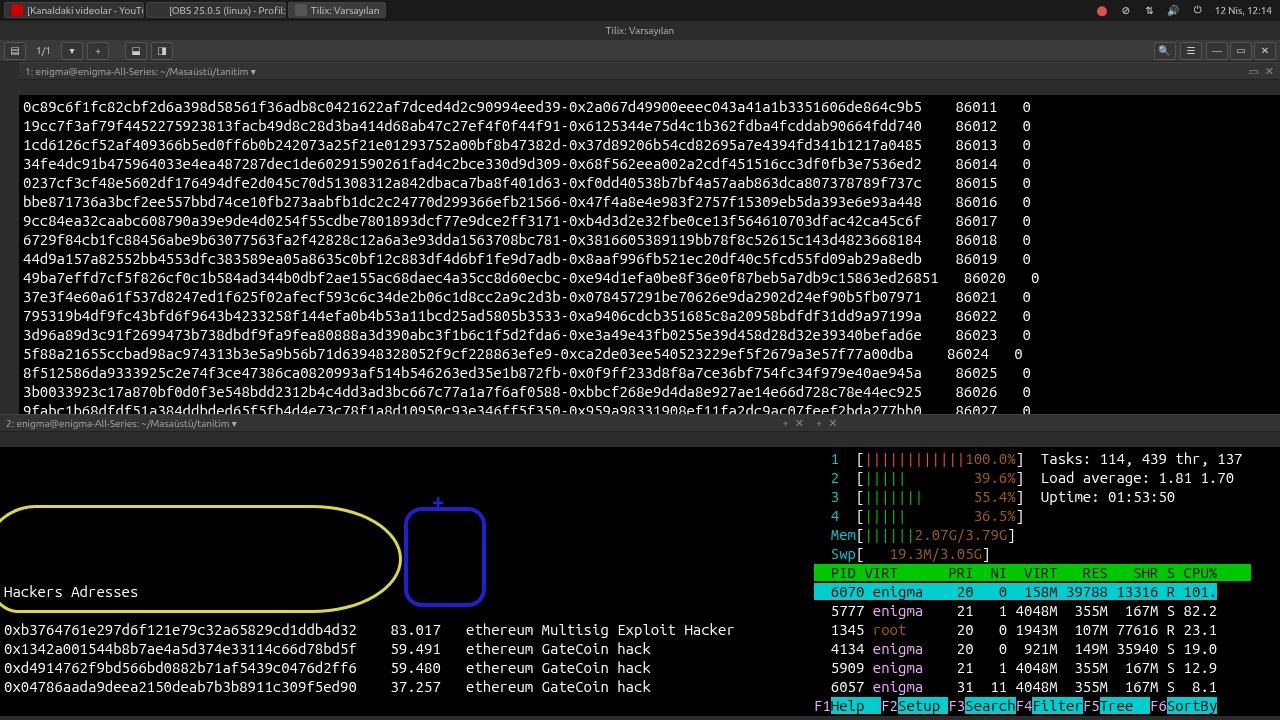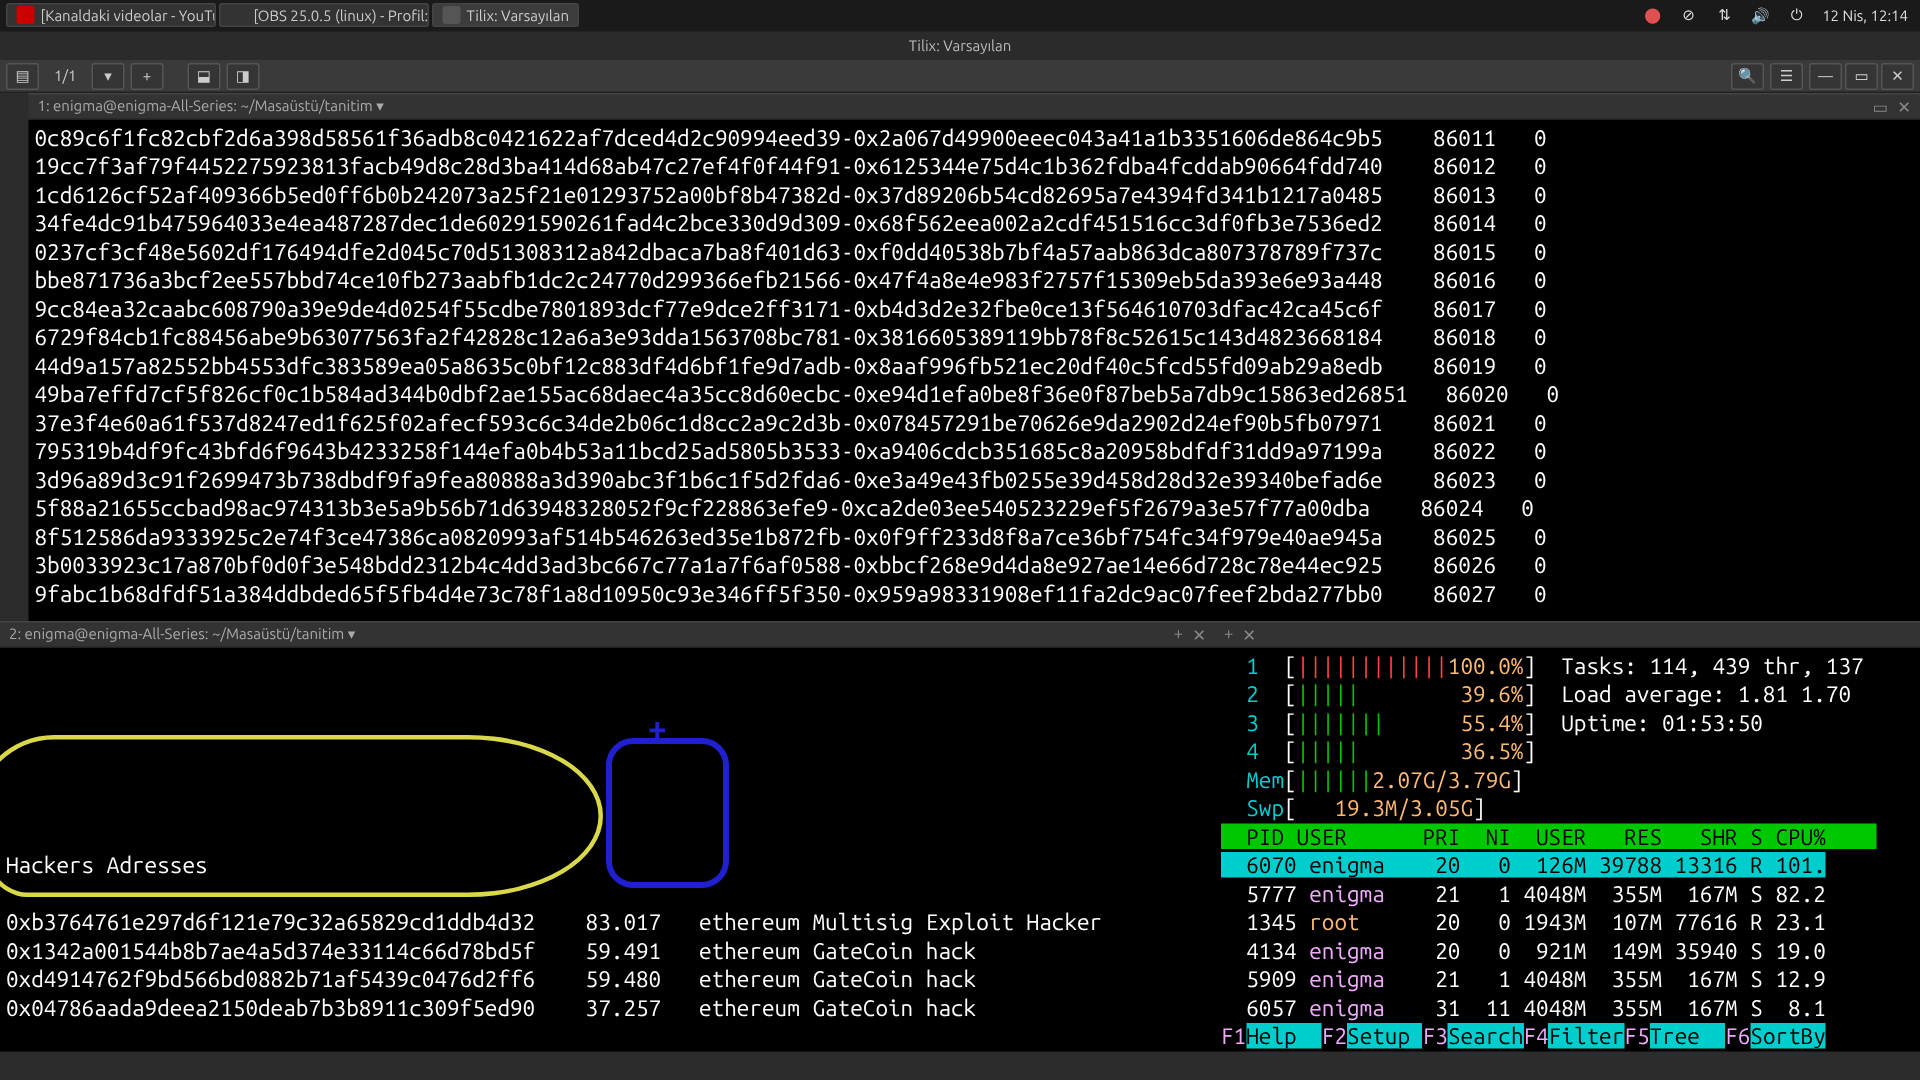--- a/index.html
+++ b/index.html
@@ -1,17 +1,17 @@
 <!DOCTYPE html>
 <html><head>
 <meta charset="utf-8">
 <style>
 * { margin: 0; padding: 0; box-sizing: border-box; }
 body { font-family: "Ubuntu", "DejaVu Sans", sans-serif; font-size: 11px; background: #2c2c2c; width: 1280px; height: 720px; overflow: hidden; color: #ddd; }
-.mono { font-family: "Ubuntu Mono", "DejaVu Sans Mono", monospace; }
+.mono { font-family: "Ubuntu Mono", "DejaVu Sans Mono", monospace; margin-top: 15px; }
 
 
 .top-panel { height: 20px; background: #1a1a1a; display: flex; align-items: center; padding: 0 4px; gap: 2px; }
 .taskbar { display: flex; gap: 2px; flex: 1; }
 .task-btn { background: #333; border: 1px solid #444; border-radius: 2px; padding: 1px 6px; height: 16px; font-size: 10px; display: flex; align-items: center; gap: 4px; color: #ccc; max-width: 140px; overflow: hidden; white-space: nowrap; }
 .task-btn.active { background: #3c3c3c; }
 .task-icon { width: 12px; height: 12px; border-radius: 2px; flex-shrink: 0; }
 .tray { display: flex; align-items: center; gap: 10px; font-size: 10px; padding-right: 4px; }
 .tray-icon { width: 14px; height: 14px; display: flex; align-items: center; justify-content: center; }
 
@@ -41,21 +41,21 @@
 .pane-bl { width: 810px; }
 .pane-br { width: 470px; }
 .pane-bl .terminal, .pane-br .terminal { height: 269px; position: relative; }
 .terminal-br { font-size: 15px; line-height: 19px; }
 
 
 .c-cyan { color: #00cdcd; }
 .c-green { color: #00c800; }
 .c-red { color: #ff4444; }
 .c-white { color: #f0abfc; }
-.c-grey { color: #fdba74; }
+.c-grey { color: #a16207; }
 .bg-green { background: #00c800; color: #000; }
 .bg-cyan { background: #00cdcd; color: #000; }
 
 
 .anno { position: absolute; pointer-events: none; }
 .anno-yellow { border: 3px solid #d8d84a; border-radius: 60px 100px 100px 40px / 60px 60px 60px 60px; }
 .anno-blue { border: 4px solid #2020d0; border-radius: 18px; }
 .anno-cross { color: #2020d0; font-size: 22px; font-weight: bold; }
 </style>
 </head>
@@ -169,22 +169,22 @@
         <span>+</span>
         <span>✕</span>
       </div>
     </div>
     <div class="terminal terminal-br mono" id="term-br"><span class="c-cyan">  1  </span>[<span class="c-red">||||||||||||</span><span class="c-grey">100.0%</span>]  Tasks: 114, 439 thr, 137
 <span class="c-cyan">  2  </span>[<span class="c-green">|||||       </span><span class="c-grey"> 39.6%</span>]  Load average: 1.81 1.70
 <span class="c-cyan">  3  </span>[<span class="c-green">|||||||     </span><span class="c-grey"> 55.4%</span>]  Uptime: 01:53:50
 <span class="c-cyan">  4  </span>[<span class="c-green">|||||       </span><span class="c-grey"> 36.5%</span>]
 <span class="c-cyan">  Mem</span>[<span class="c-green">||||||</span><span class="c-grey">2.07G/3.79G</span>]
 <span class="c-cyan">  Swp</span>[<span class="c-red"></span><span class="c-grey">   19.3M/3.05G</span>]
-<span class="bg-green">  PID USER      PRI  NI  USER   RES   SHR S CPU%    </span>
-<span class="bg-cyan">  6070 enigma    20   0  126M 39788 13316 R 101.</span>
+<span class="bg-green">  PID VIRT      PRI  NI  VIRT   RES   SHR S CPU%    </span>
+<span class="bg-cyan">  6070 enigma    20   0  158M 39788 13316 R 101.</span>
   5777 <span class="c-white">enigma   </span> 21   1 4048M  355M  167M S 82.2
   1345 <span class="c-grey">root     </span> 20   0 1943M  107M 77616 R 23.1
   4134 <span class="c-white">enigma   </span> 20   0  921M  149M 35940 S 19.0
   5909 <span class="c-white">enigma   </span> 21   1 4048M  355M  167M S 12.9
   6057 <span class="c-white">enigma   </span> 31  11 4048M  355M  167M S  8.1
 <span class="c-white">F1</span><span class="bg-cyan">Help  </span><span class="c-white">F2</span><span class="bg-cyan">Setup </span><span class="c-white">F3</span><span class="bg-cyan">Search</span><span class="c-white">F4</span><span class="bg-cyan">Filter</span><span class="c-white">F5</span><span class="bg-cyan">Tree  </span><span class="c-white">F6</span><span class="bg-cyan">SortBy</span></div>
   </div>
 </div>
 
 </body></html>

